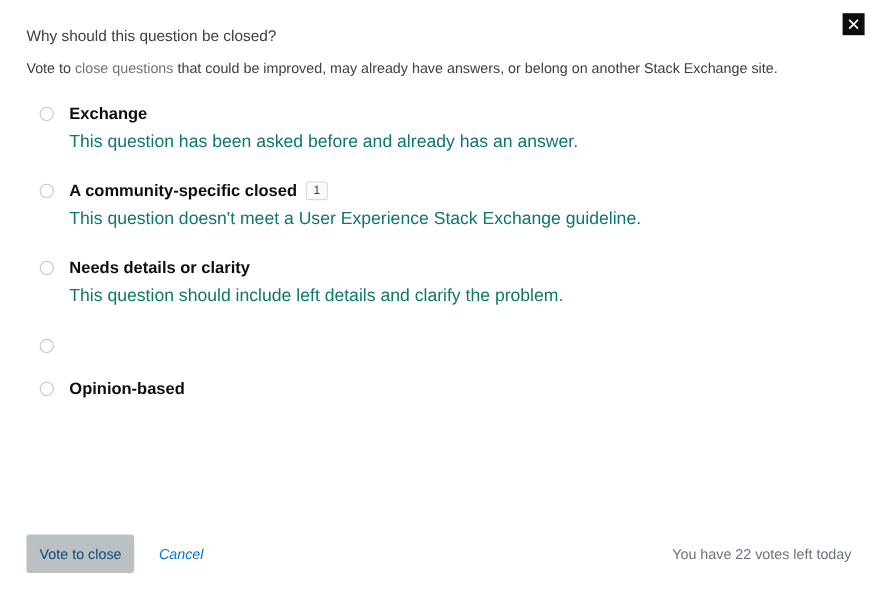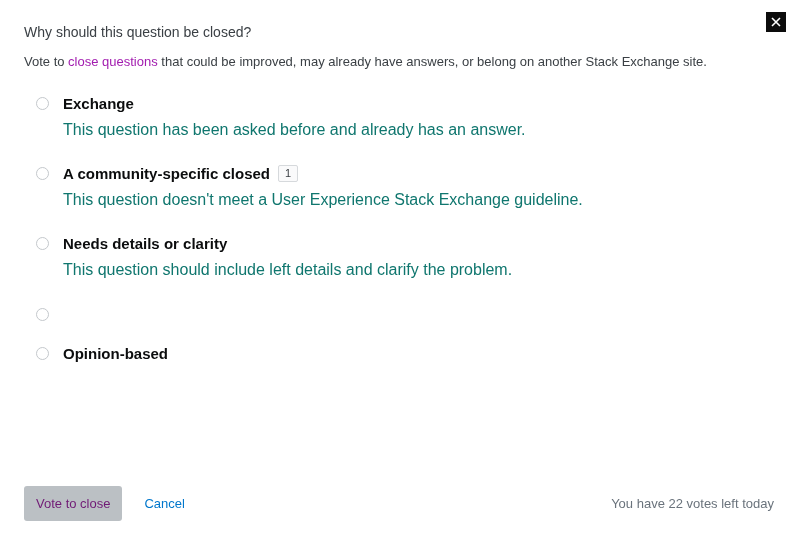--- a/index.html
+++ b/index.html
@@ -29,21 +29,21 @@
     font-size: 14px;
     font-weight: 400;
     color: #3b4045;
     margin-bottom: 14px;
   }
   .subtitle {
     font-size: 13px;
     color: #3b4045;
     margin-bottom: 26px;
   }
-  .link { color: #a21caf; cursor: pointer; }
+  .link { color: #737373; cursor: pointer; }
   .options { padding-left: 12px; }
   .option {
     display: flex;
     align-items: flex-start;
     margin-bottom: 24px;
   }
   .radio {
     width: 13px;
     height: 13px;
     border: 1px solid #c4c8cc;
@@ -83,34 +83,35 @@
   .footer {
     position: absolute;
     left: 24px;
     right: 24px;
     bottom: 18px;
     display: flex;
     align-items: center;
   }
   .vote-btn {
     background: #bbc0c4;
-    color: #701a75;
+    color: #0c4a6e;
     border: none;
     font-size: 13px;
     padding: 10px 12px;
     border-radius: 3px;
     cursor: pointer;
   }
   .cancel-btn {
     background: none;
     border: none;
     color: #0077cc;
     font-size: 13px;
     margin-left: 22px;
     cursor: pointer;
+    font-style: italic;
   }
   .votes-left {
     margin-left: auto;
     font-size: 13px;
     color: #6a737c;
   }
 </style>
 </head>
 <body>
 

